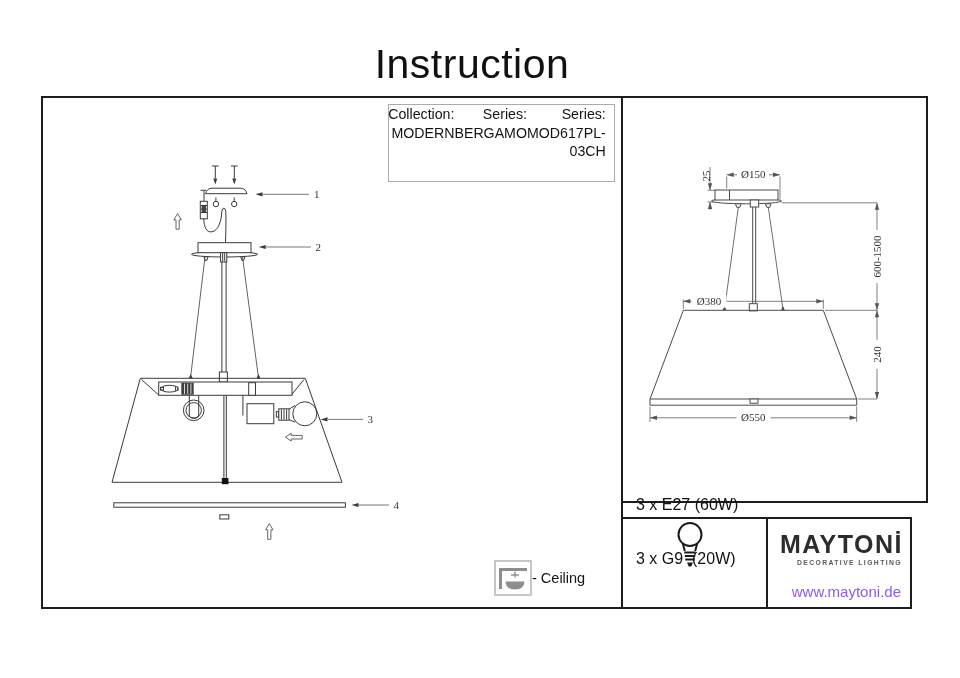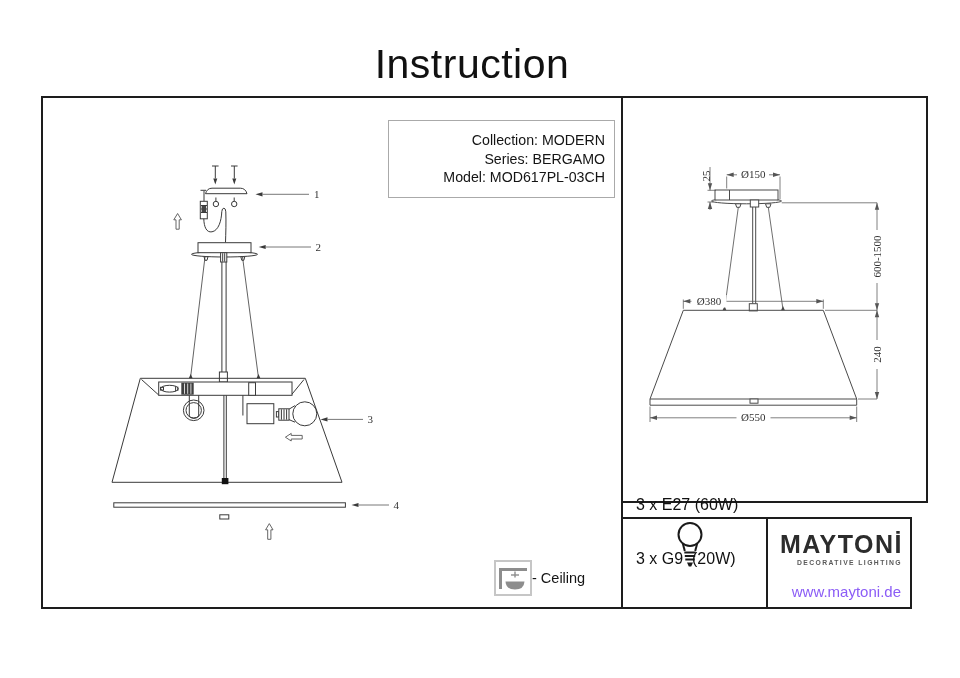--- a/index.html
+++ b/index.html
@@ -9,22 +9,22 @@
          font-size:41px;font-weight:400;letter-spacing:0.5px;color:#111;}
   .panel{position:absolute;background:#fff;border:2px solid #1d1d1d;box-sizing:border-box;}
   .panel-left{left:41px;top:96px;width:582px;height:513px;}
   .panel-dim{left:621px;top:96px;width:307px;height:407px;}
   .panel-bottom{left:621px;top:517px;width:291px;height:92px;display:flex;}
   .cell{position:relative;box-sizing:border-box;height:100%;}
   .cell-specs{width:145px;border-right:2px solid #1d1d1d;}
   .cell-brand{flex:1;}
   .info-box{position:absolute;left:345px;top:6px;width:227px;height:78px;
             border:1px solid #aaa;box-sizing:border-box;
-            display:flex;flex-direction:column;justify-content:center;
-            text-align:right;padding-right:9px;font-size:14.2px;line-height:18.6px;color:#141414;margin-top:16px;}
+            display:flex;flex-direction:row;justify-content:center;
+            text-align:right;padding-right:9px;font-size:14.2px;line-height:18.6px;color:#141414;}
   .legend{position:absolute;left:451px;top:462px;display:flex;align-items:center;}
   .legend-icon-box{width:38px;height:36px;border:2px solid #c6c6c6;box-sizing:border-box;
                    display:flex;align-items:center;justify-content:center;background:#fff;}
   .legend-label{font-size:14.5px;color:#151515;}
   .specs-text{position:absolute;left:13px;bottom:3px;font-size:16px;line-height:18px;
               color:#111;white-space:pre;}
   .bulb-icon{position:absolute;left:51px;top:2px;}
   .brand-logo{position:absolute;top:13px;right:7px;font-size:25px;font-weight:700;
               letter-spacing:1.5px;color:#2c2c2c;line-height:24px;margin-left:43px;}
   .brand-tagline{position:absolute;top:40px;right:8px;font-size:6.8px;letter-spacing:1.4px;
@@ -162,21 +162,21 @@
       <polygon points="308.5,407 315.5,404.9 315.5,409.1" fill="#3a3a3a" stroke="none"></polygon>
       <line x1="315.5" y1="407" x2="346" y2="407" stroke="#555" stroke-width="0.8"></line>
       <text class="plabel" x="350.5" y="410.8" stroke="none" fill="#333">4</text>
       <rect x="176.8" y="416.8" width="9" height="4.2" fill="#fff"></rect>
       <polygon points="226.3,425.6 230,431.8 227.9,431.8 227.9,441.3 224.7,441.3 224.7,431.8 222.6,431.8" fill="#fff" stroke="#555" stroke-width="0.9"></polygon>
     </svg>
 
     <div class="info-box">
       <div>Collection: MODERN</div>
       <div>Series: BERGAMO</div>
-      <div>Model: MOD617PL-03CH</div>
+      <div>Series: MOD617PL-03CH</div>
     </div>
 
     <div class="legend">
       <div class="legend-icon-box">
         <svg width="34" height="32" viewBox="0 0 34 32">
           <polyline points="31,7.5 4.5,7.5 4.5,27" fill="none" stroke="#8d8d8d" stroke-width="3"></polyline>
           <line x1="19" y1="9.5" x2="19" y2="15.5" stroke="#8d8d8d" stroke-width="1.4"></line>
           <line x1="15" y1="13" x2="23" y2="13" stroke="#8d8d8d" stroke-width="1.4"></line>
           <path d="M9.5,19.5 L28.5,19.5 Q28,27.5 19,27.5 Q10,27.5 9.5,19.5 Z" fill="#8d8d8d" stroke="none"></path>
         </svg>

